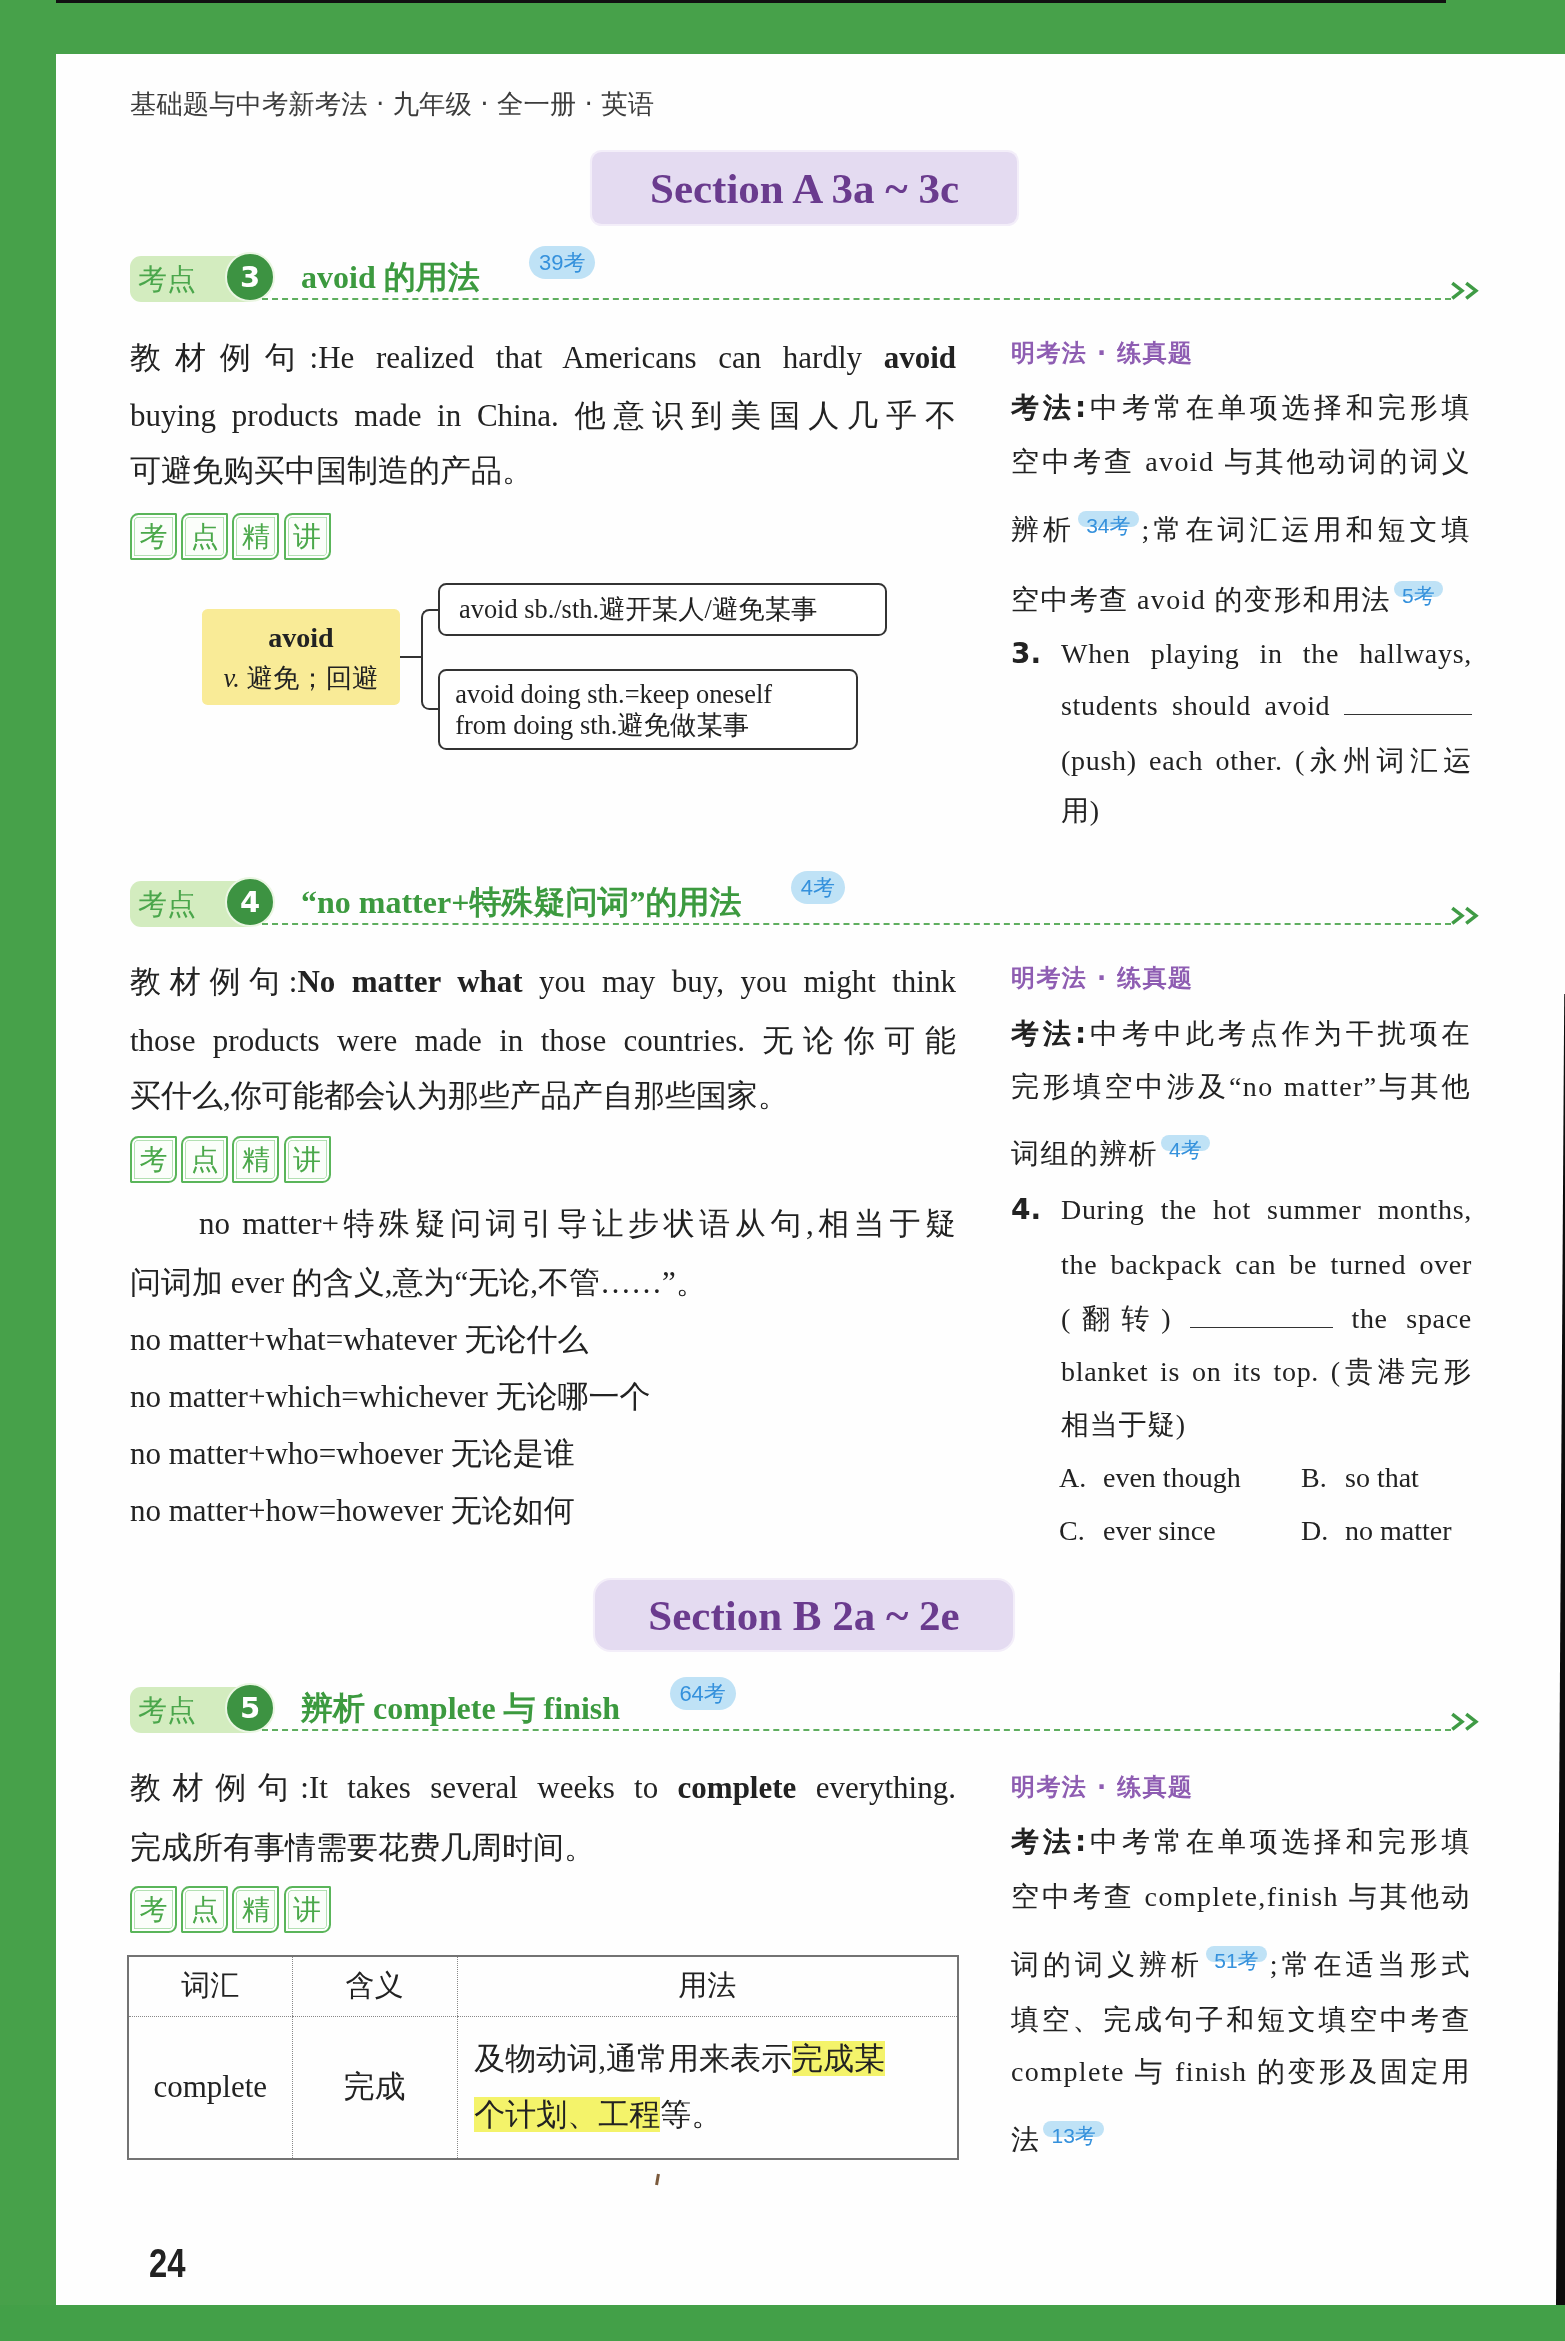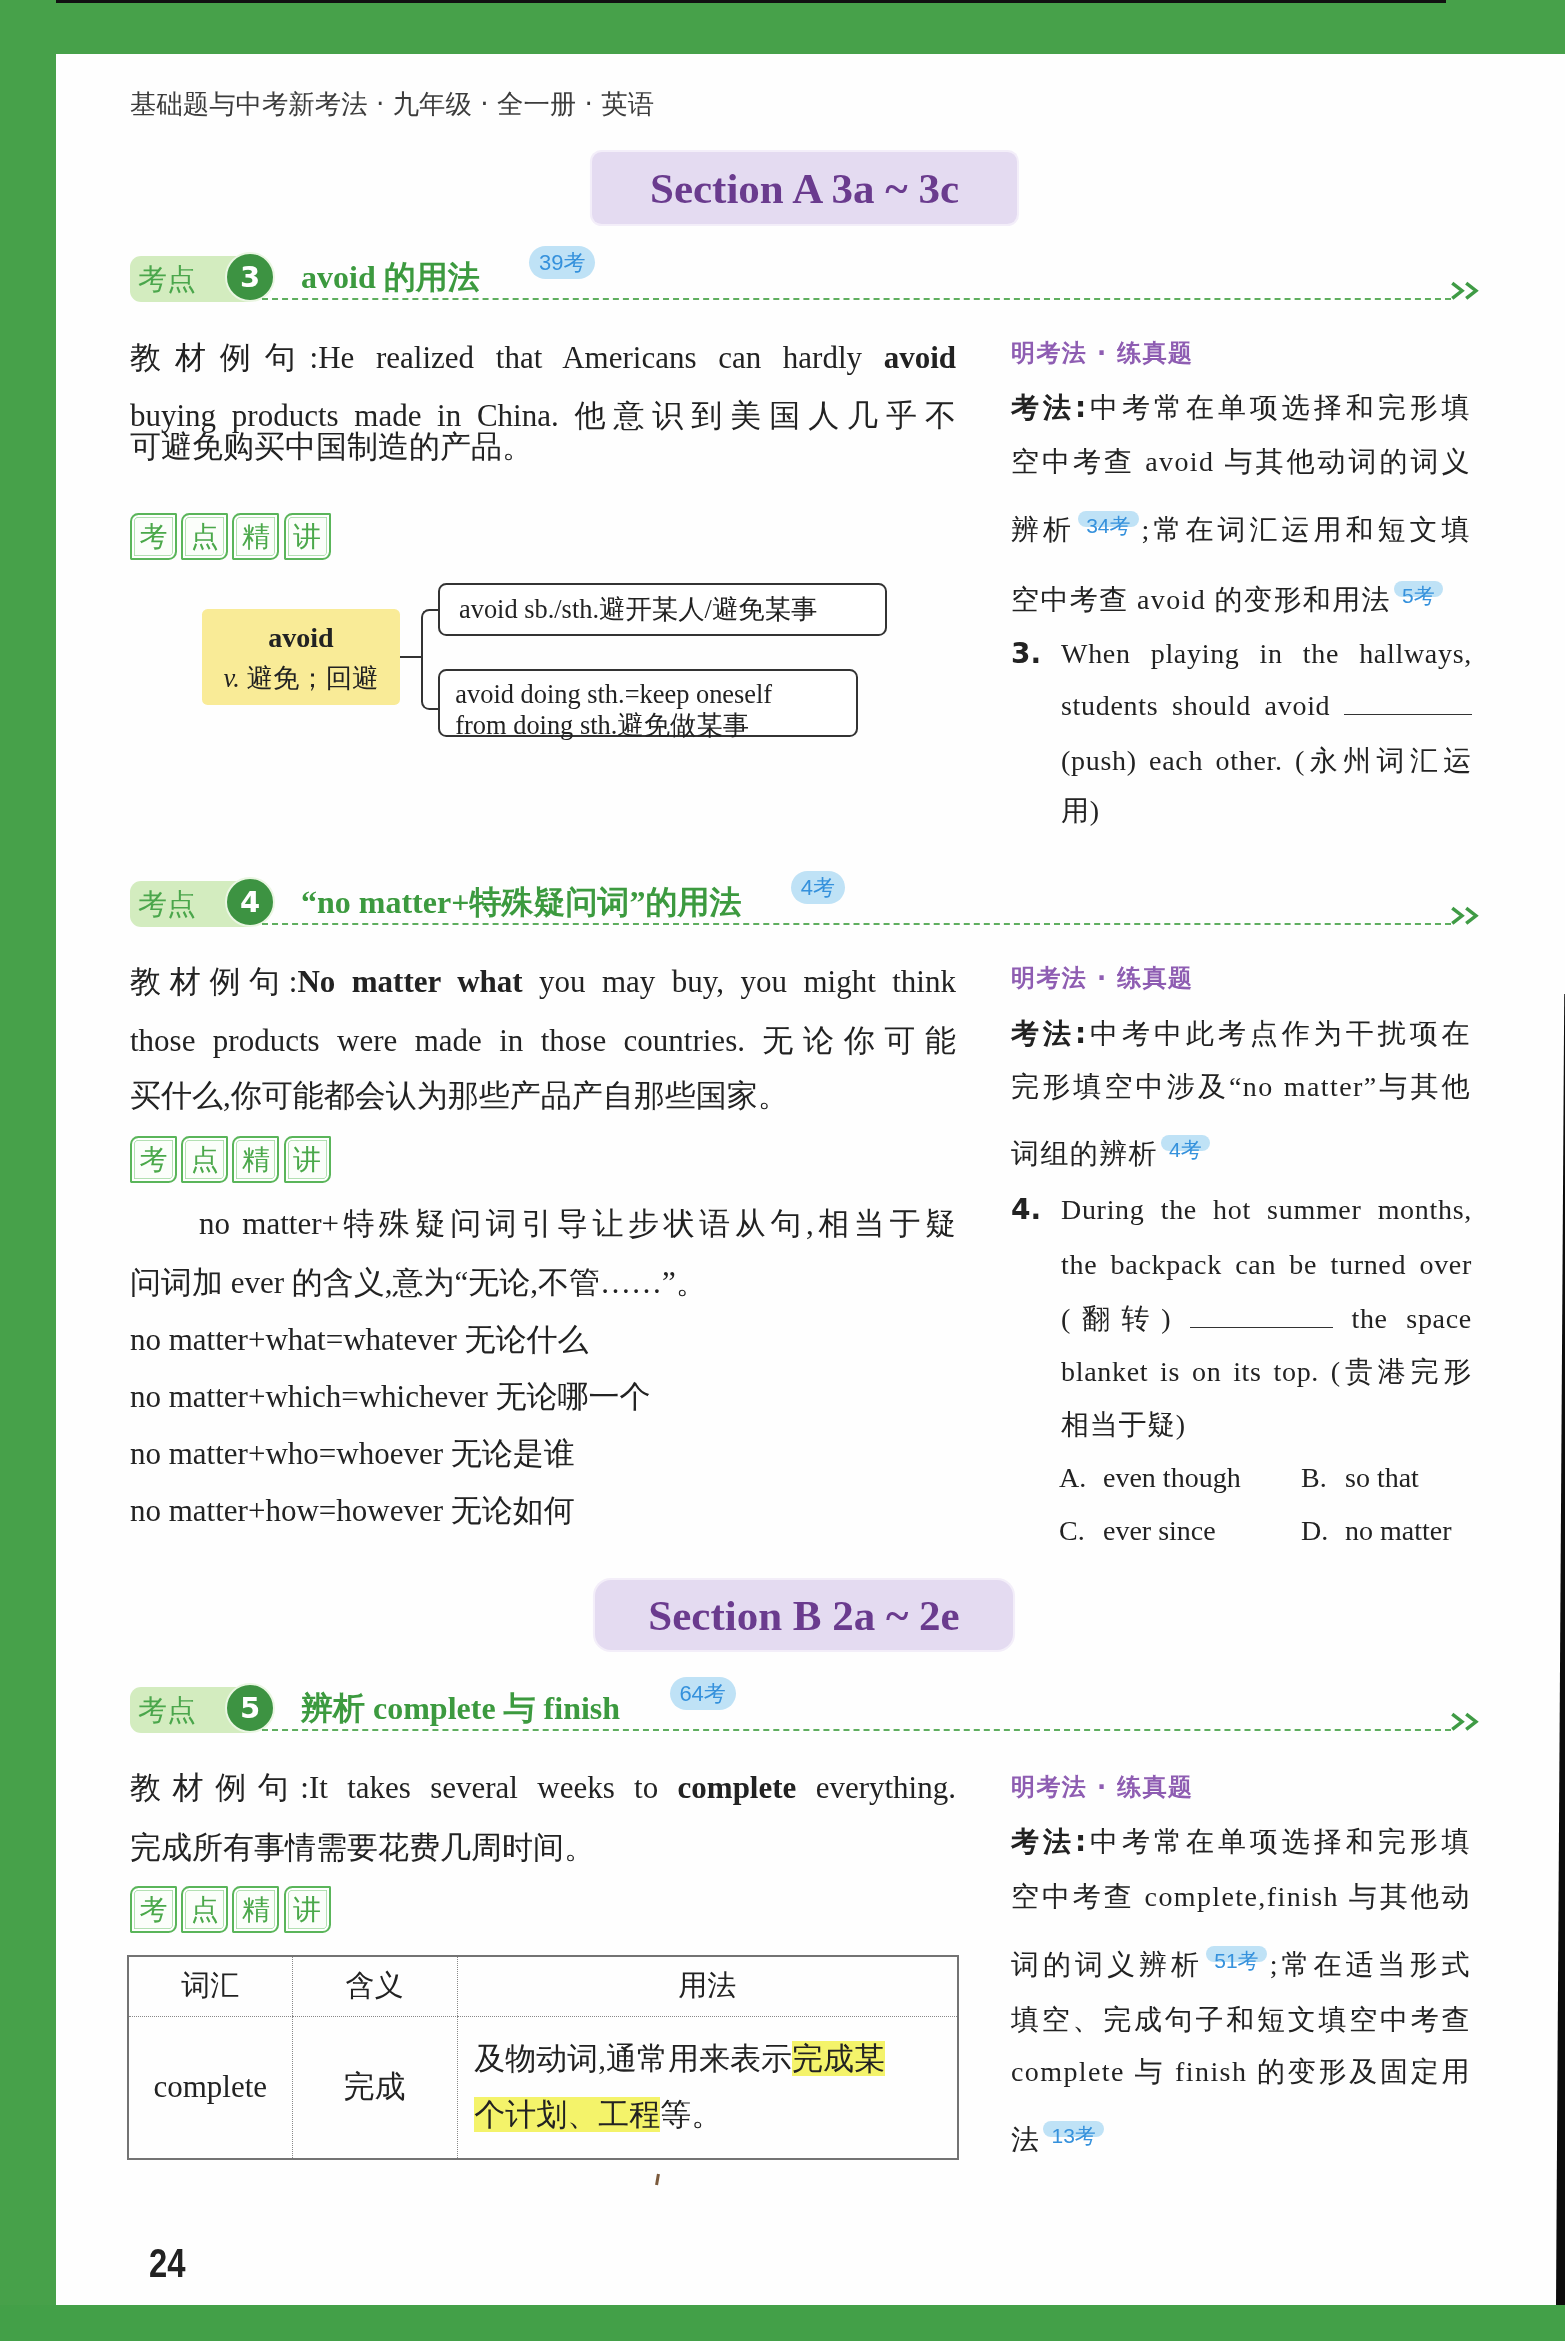--- a/index.html
+++ b/index.html
@@ -49,21 +49,21 @@
     .option { position: absolute; height: 42px; line-height: 42px; font-size: 28px; white-space: nowrap; }
     .opt-key { display: inline-block; width: 44px; }
 
     
     .dg-word-box { left: 202px; top: 609px; width: 198px; height: 96px; background: #f9eb97; border-radius: 5.6px; text-align: center; padding-top: 11px; }
     .dg-word { font-weight: bold; font-size: 28px; line-height: 35px; }
     .dg-meaning { font-size: 26.4px; line-height: 35px; margin-top: 5.6px; white-space: nowrap; }
     .dg-stub { left: 400px; top: 656px; width: 22px; border-top: 2.1px solid #333; }
     .dg-bracket { left: 421px; top: 609px; width: 19.5px; height: 101px; border: 2.1px solid #333; border-right: none; border-radius: 8.3px 0 0 8.3px; }
     .dg-box1 { left: 438px; top: 583px; width: 449px; height: 53px; border: 2.1px solid #333; border-radius: 8.3px; font-size: 26.4px; line-height: 49px; padding-left: 19px; white-space: nowrap; background: #fff; }
-    .dg-box2 { left: 438px; top: 669px; width: 420px; height: 68px; border: 2.1px solid #333; border-radius: 8.3px; font-size: 26.4px; line-height: 31px; padding: 7.6px 0 0 15.3px; white-space: nowrap; background: #fff; }
+    .dg-box2 { left: 438px; top: 669px; width: 420px; height: 81px; border: 2.1px solid #333; border-radius: 8.3px; font-size: 26.4px; line-height: 31px; padding: 7.6px 0 0 15.3px; white-space: nowrap; background: #fff; }
 
     
     .tbl { border-collapse: collapse; table-layout: fixed; width: 829px; border: 2.8px solid #737373; }
     .tbl th { font-family: "DejaVu Sans", sans-serif; font-weight: normal; font-size: 29px; text-align: center; border-left: 1.4px dotted #888; border-bottom: 1.4px dotted #888; color: #222; }
     .tbl td { font-size: 31px; border-left: 1.4px dotted #888; }
     .tbl td.c { text-align: center; }
     .tbl td.usage { padding-left: 16.7px; vertical-align: middle; }
     .uline { height: 56px; line-height: 56px; white-space: nowrap; }
     .hl { background: #f4f36a; }
 
@@ -97,21 +97,21 @@
   <div class="abs kp-arrows">
     <svg width="31" height="19.5" viewBox="0 0 44 28">
         <polyline points="3,3 17,14 3,25" fill="none" stroke="#3f9b45" stroke-width="5"></polyline>
         <polyline points="23,3 37,14 23,25" fill="none" stroke="#3f9b45" stroke-width="5"></polyline>
       </svg>
   </div>
 </div>
 
 <div class="ln lc just" style="top:337px"><span>教材例句:</span><span>He realized that Americans can hardly </span><b>avoid</b></div>
 <div class="ln lc just" style="top:395px">buying products made in China. 他意识到美国人几乎不</div>
-<div class="ln lc" style="top:426px">可避免购买中国制造的产品。</div>
+<div class="ln lc" style="top:450px">可避免购买中国制造的产品。</div>
 
 <div class="abs jj" style="top:513px">
   <span class="jj-box">考</span>
   <span class="jj-box">点</span>
   <span class="jj-box">精</span>
   <span class="jj-box">讲</span>
 </div>
 
 <div class="abs dg-word-box">
   <div class="dg-word">avoid</div>

